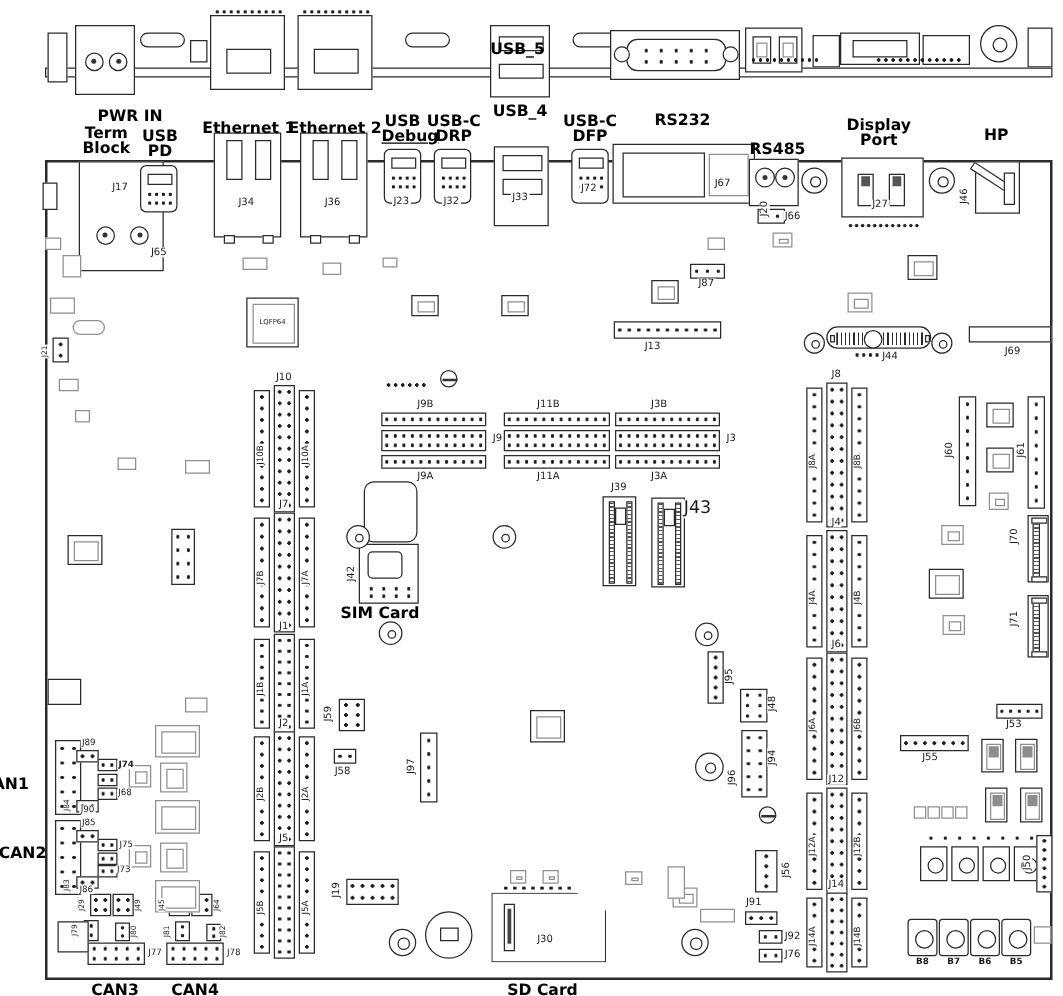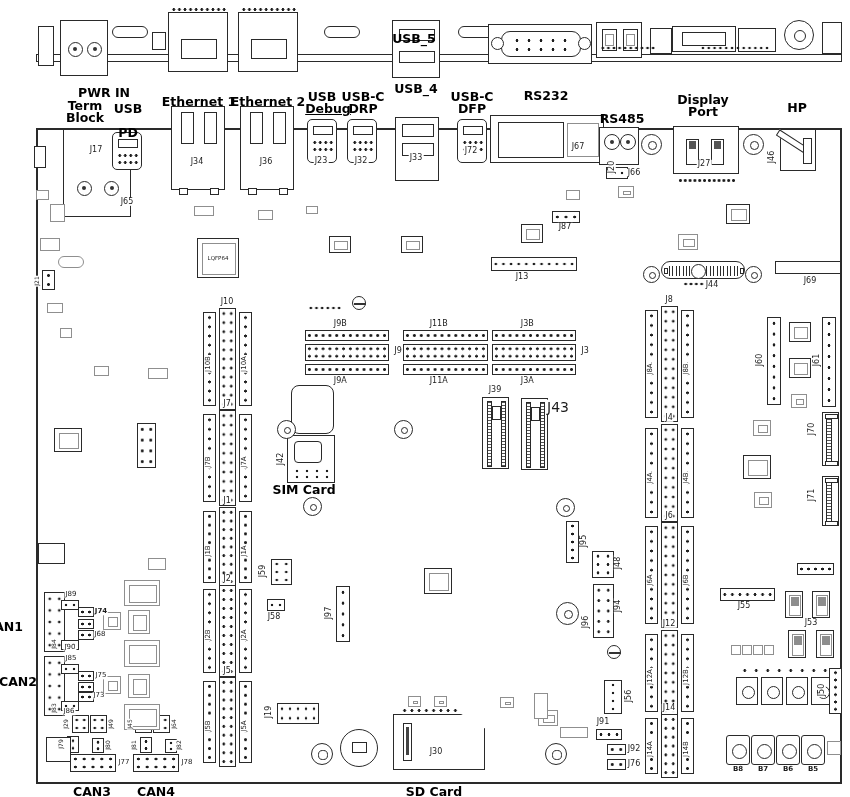--- a/index.html
+++ b/index.html
@@ -492,21 +492,21 @@
     <div class="a rl" style="left: 558px; top: 407px; font-size: 14px;">J43</div>
     <div class="a rl rlr" style="left: 281px; top: 459px; font-size: 8px;">J42</div>
     <div class="a rl rlr" style="left: 584px; top: 541px; font-size: 8px;">J95</div>
     <div class="a rl rlr" style="left: 329px; top: 613px; font-size: 8px;">J97</div>
     <div class="a rl rlr" style="left: 618px; top: 563px; font-size: 8px;">J48</div>
     <div class="a rl rlr" style="left: 618px; top: 606px; font-size: 8px;">J94</div>
     <div class="a rl rlr" style="left: 586px; top: 622px; font-size: 8px;">J96</div>
     <div class="a rl rlr" style="left: 263px; top: 571px; font-size: 8px;">J59</div>
     <div class="a rl" style="left: 274px; top: 617px; font-size: 8px;">J58</div>
     <div class="a rl rlr" style="left: 269px; top: 712px; font-size: 8px;">J19</div>
-    <div class="a rl" style="left: 811px; top: 580px; font-size: 8px; margin-top: 43px;">J53</div>
+    <div class="a rl" style="left: 811px; top: 580px; font-size: 8px;">J53</div>
     <div class="a rl" style="left: 744px; top: 606px; font-size: 8px;">J55</div>
     <div class="a rl rlr" style="left: 760px; top: 360px; font-size: 8px;">J60</div>
     <div class="a rl rlr" style="left: 817px; top: 360px; font-size: 8px;">J61</div>
     <div class="a rl rlr" style="left: 812px; top: 429px; font-size: 8px;">J70</div>
     <div class="a rl rlr" style="left: 812px; top: 495px; font-size: 8px;">J71</div>
     <div class="a rl rlr" style="left: 822px; top: 690px; font-size: 8px;">J50</div>
     <div class="a rl rlr" style="left: 629px; top: 696px; font-size: 8px;">J56</div>
     <div class="a rl" style="left: 603px; top: 722px; font-size: 8px;">J91</div>
     <div class="a rl" style="left: 634px; top: 749px; font-size: 8px;">J92</div>
     <div class="a rl" style="left: 634px; top: 764px; font-size: 8px;">J76</div>
@@ -534,21 +534,21 @@
     <div class="a rl rlr" style="left: 174px; top: 724px; font-size: 6px;">J64</div>
     <div class="a rl rlr" style="left: 134px; top: 745px; font-size: 6px;">J81</div>
     <div class="a rl rlr" style="left: 179px; top: 745px; font-size: 6px;">J82</div>
     <div class="a rl" style="left: 187px; top: 763px; font-size: 7px;">J78</div>
     <div class="a rl rlr" style="left: 37px; top: 281px; font-size: 6px;">J21</div>
     <div class="a bl" style="left: 414px; top: 0px; margin-top: 32px;">USB_5</div>
     <div class="a bl" style="left: 104px; top: 86px;">PWR IN</div>
     <div class="a bl" style="left: 85px; top: 99px;">Term</div>
     <div class="a bl" style="left: 85px; top: 111px;">Block</div>
     <div class="a bl" style="left: 128px; top: 102px;">USB</div>
-    <div class="a bl" style="left: 128px; top: 114px; margin-top: 12px;">PD</div>
+    <div class="a bl" style="left: 128px; top: 114px;">PD</div>
     <div class="a bl" style="left: 199px; top: 95px;">Ethernet 1</div>
     <div class="a bl" style="left: 268px; top: 95px;">Ethernet 2</div>
     <div class="a bl" style="left: 322px; top: 90px;">USB</div>
     <div class="a bl" style="left: 328px; top: 102px; text-decoration: underline;">Debug</div>
     <div class="a bl" style="left: 363px; top: 90px;">USB-C</div>
     <div class="a bl" style="left: 363px; top: 102px;">DRP</div>
     <div class="a bl" style="left: 416px; top: 82px;">USB_4</div>
     <div class="a bl" style="left: 472px; top: 90px;">USB-C</div>
     <div class="a bl" style="left: 472px; top: 102px;">DFP</div>
     <div class="a bl" style="left: 546px; top: 89px;">RS232</div>

